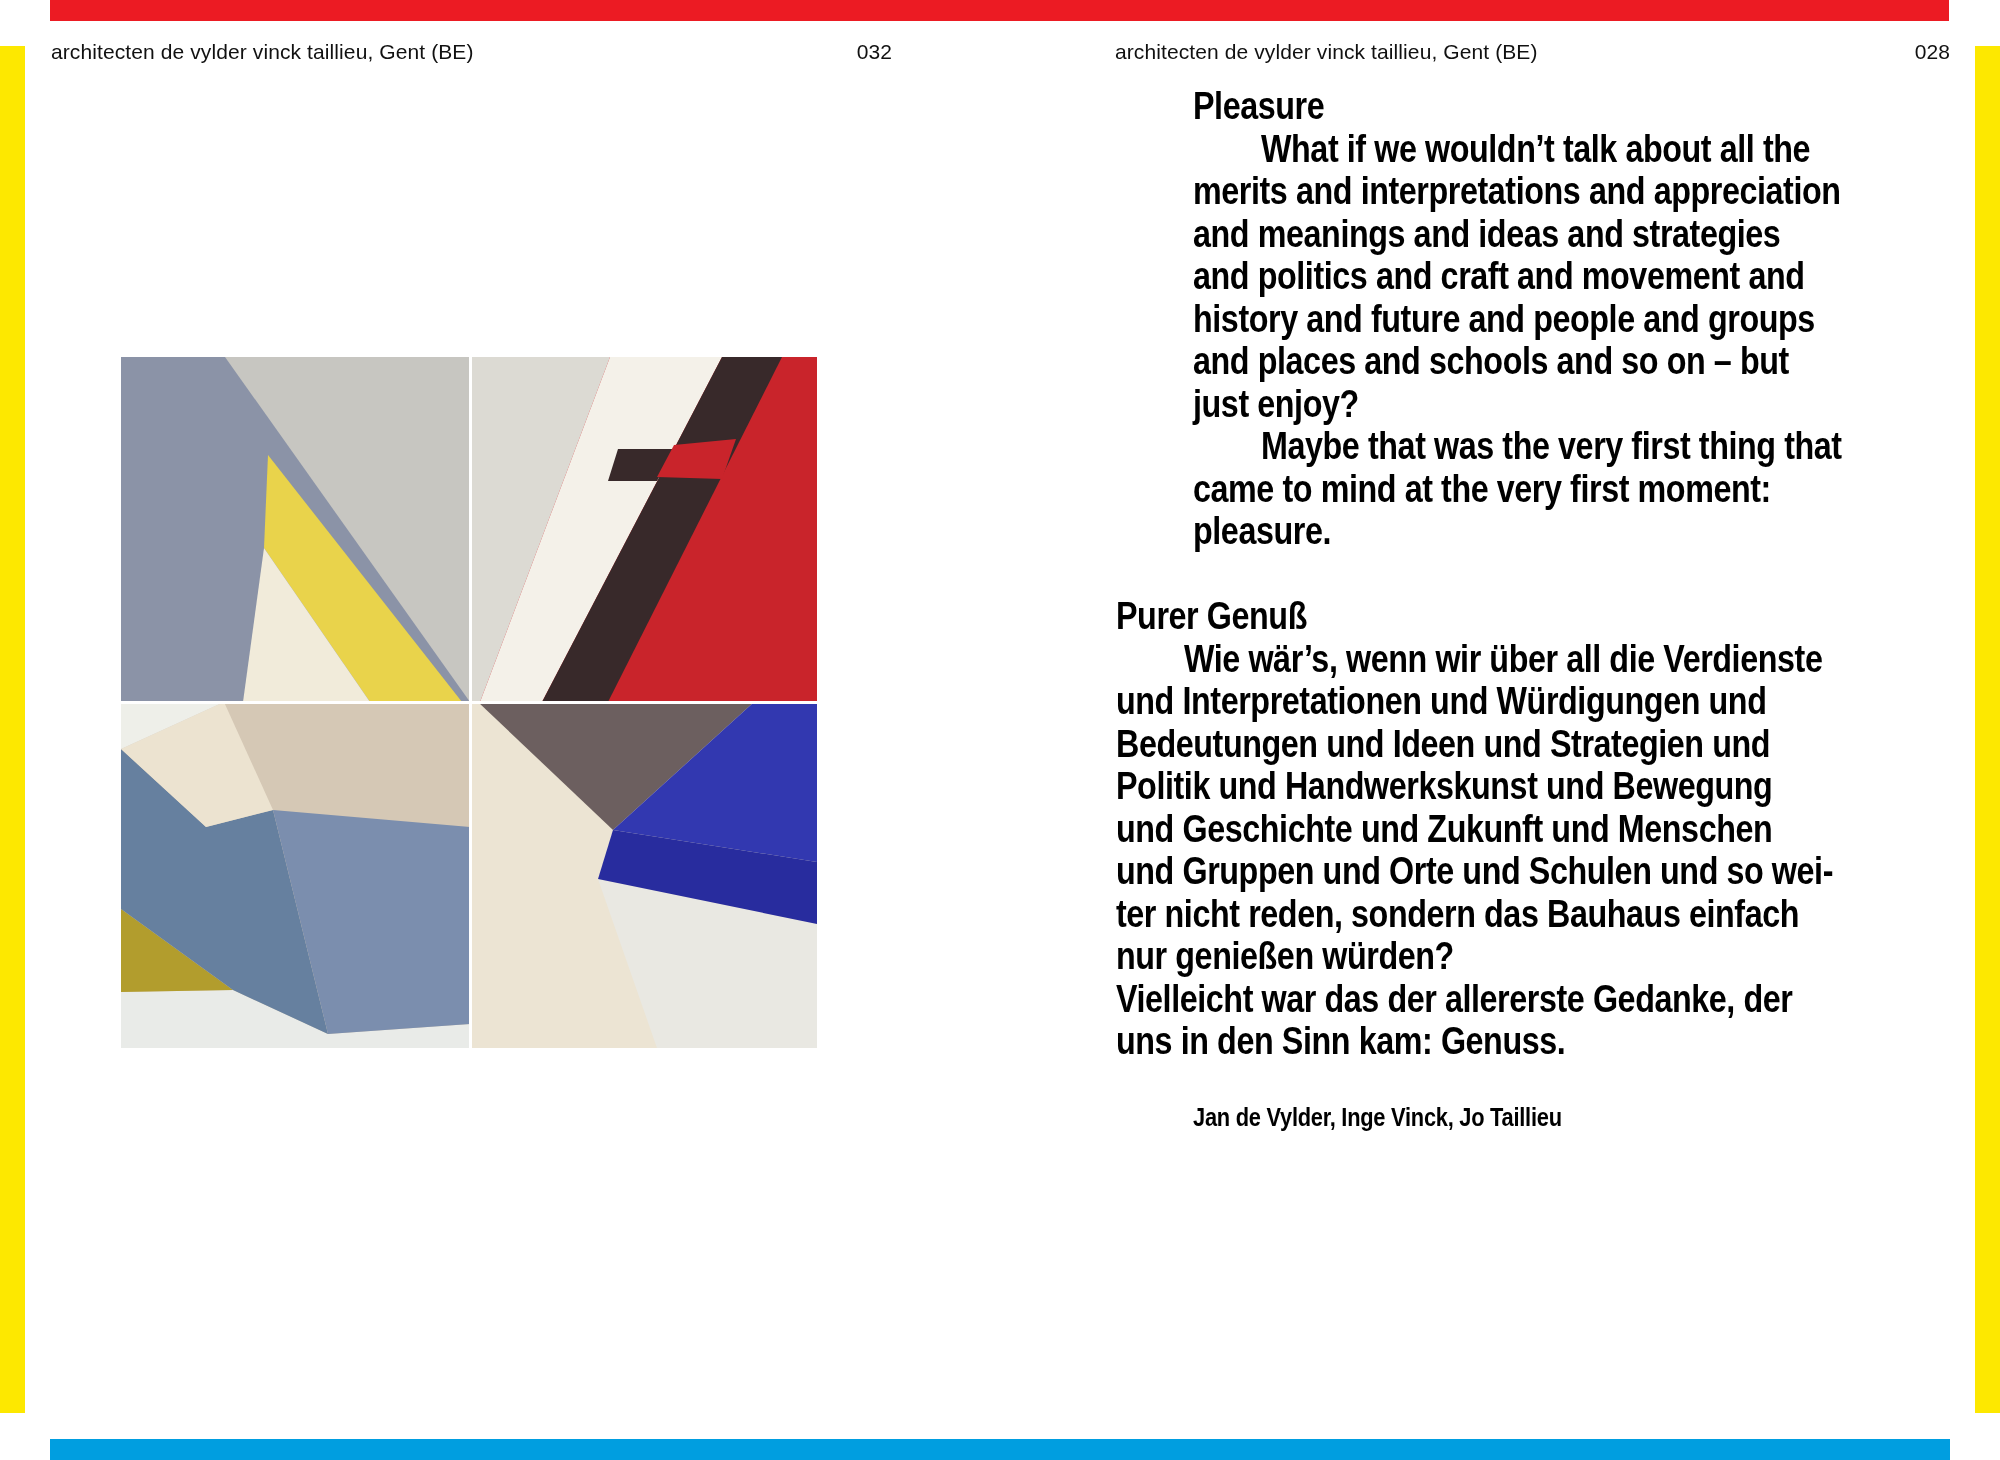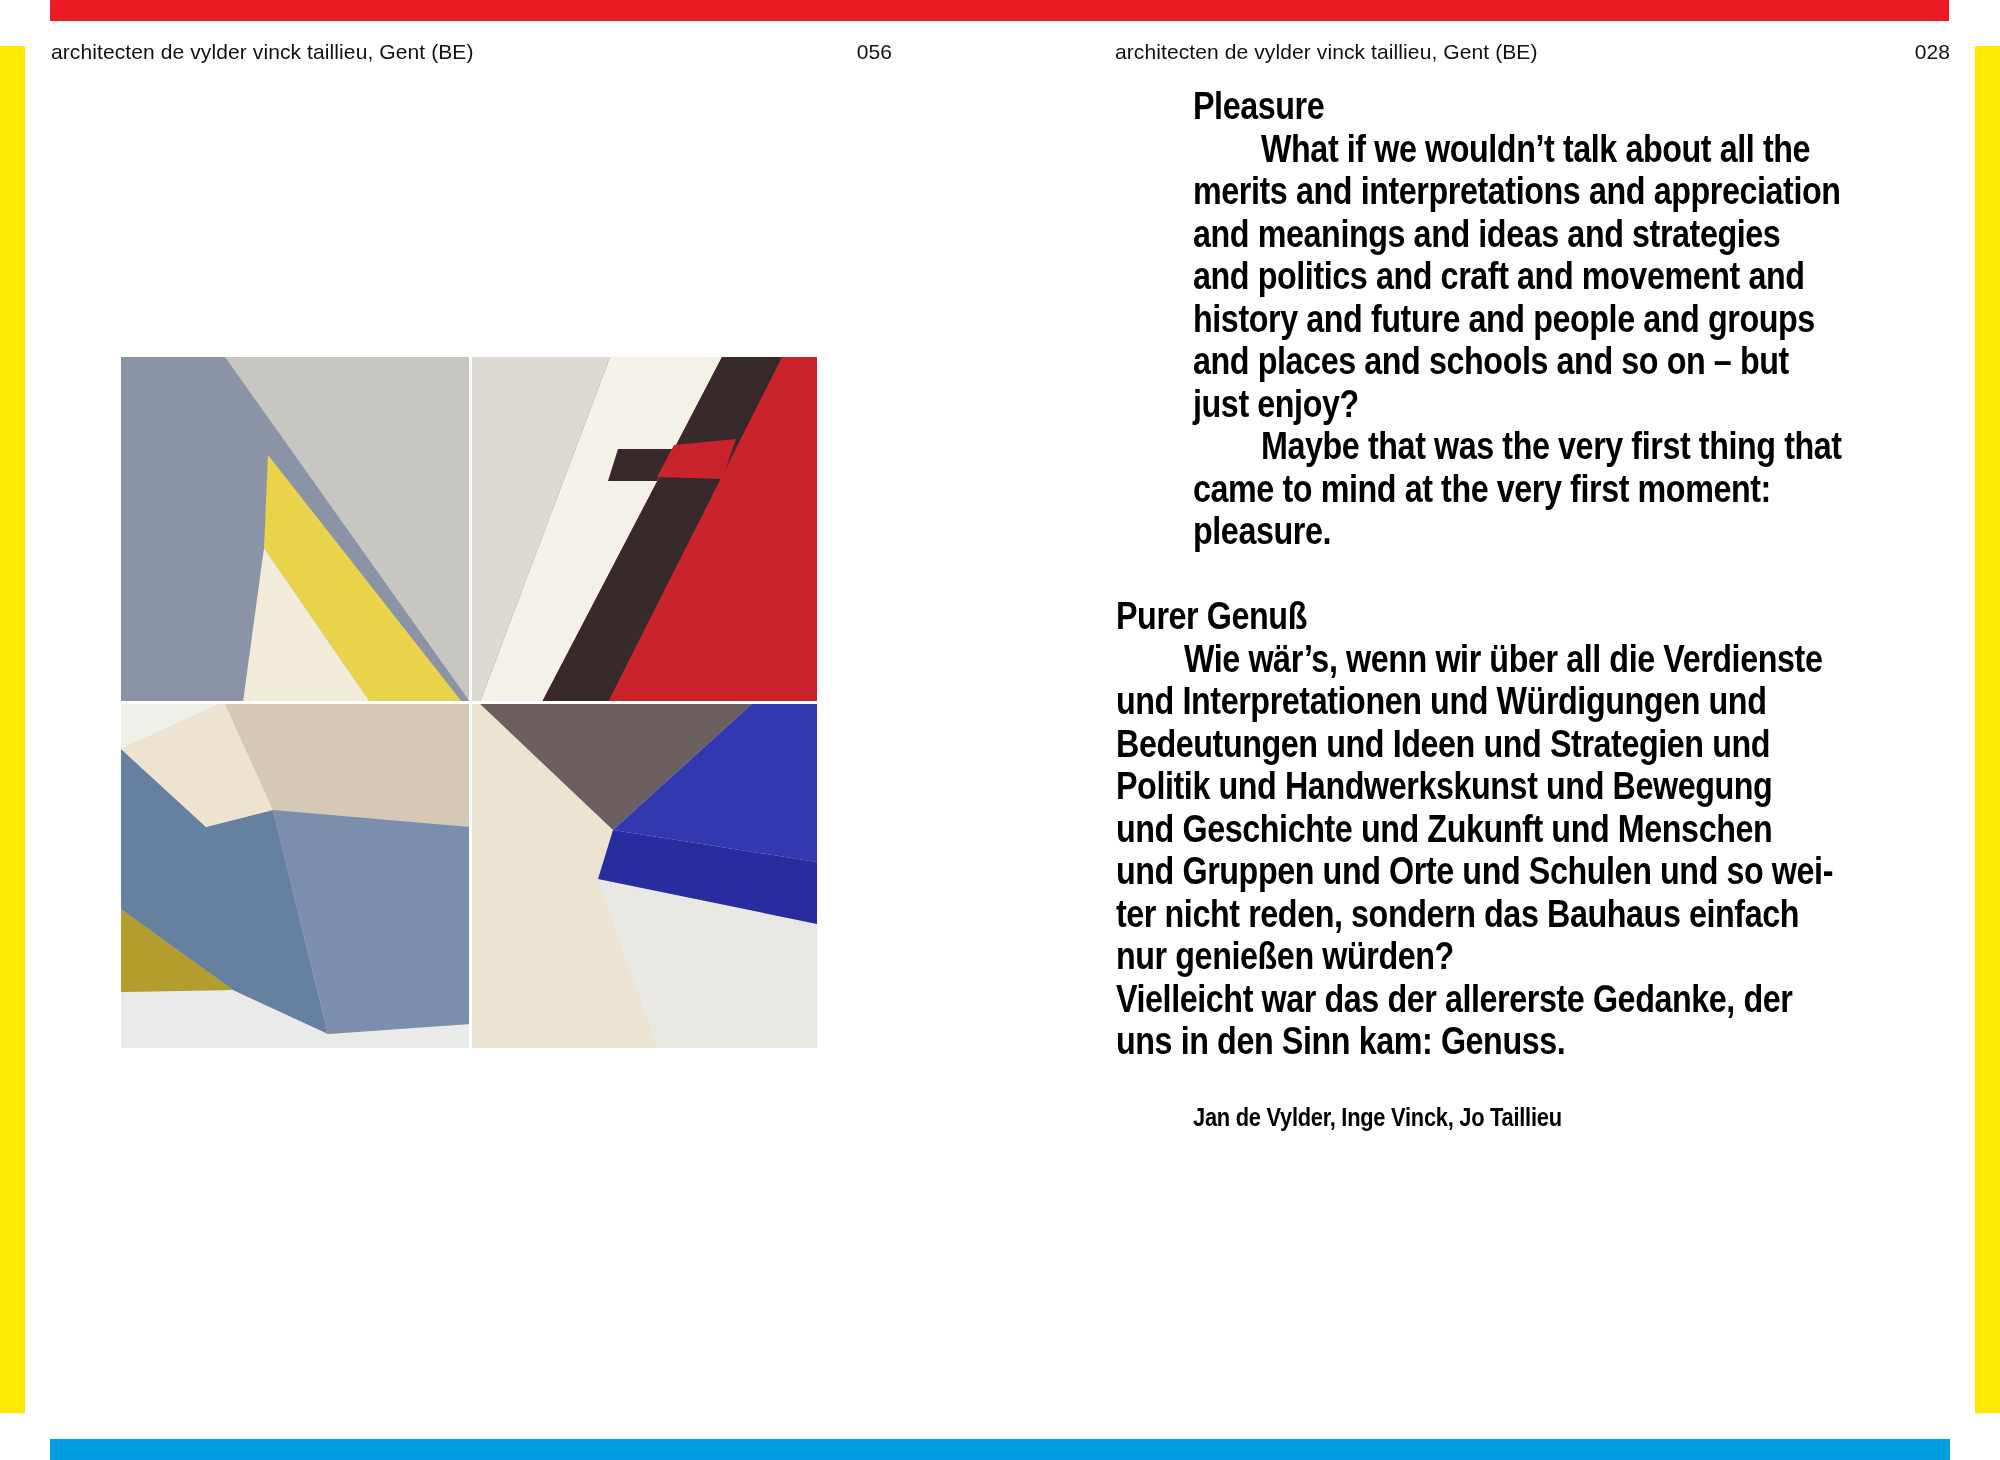--- a/index.html
+++ b/index.html
@@ -54,21 +54,21 @@
 
 <div class="canvas">
 
   <div class="bar bar-top" style="background: rgb(236, 27, 35);"></div>
   <div class="bar bar-left" style="background: rgb(253, 232, 0);"></div>
   <div class="bar bar-right" style="background: rgb(253, 232, 0);"></div>
   <div class="bar bar-bottom" style="background: rgb(0, 158, 224);"></div>
 
   <div class="runhead runhead-left">
     <span>architecten de vylder vinck taillieu, Gent (BE)</span>
-    <span>056</span>
+    <span>032</span>
   </div>
 
   <div class="runhead runhead-right">
     <span>architecten de vylder vinck taillieu, Gent (BE)</span>
     <span>028</span>
   </div>
 
   <svg class="photo" viewBox="0 0 696 691" xmlns="http://www.w3.org/2000/svg">
       <rect x="0" y="0" width="349" height="345" fill="#c7c6c1"></rect>
       <polygon points="0,0 104,0 349,345 0,345" fill="#8b93a7"></polygon>

